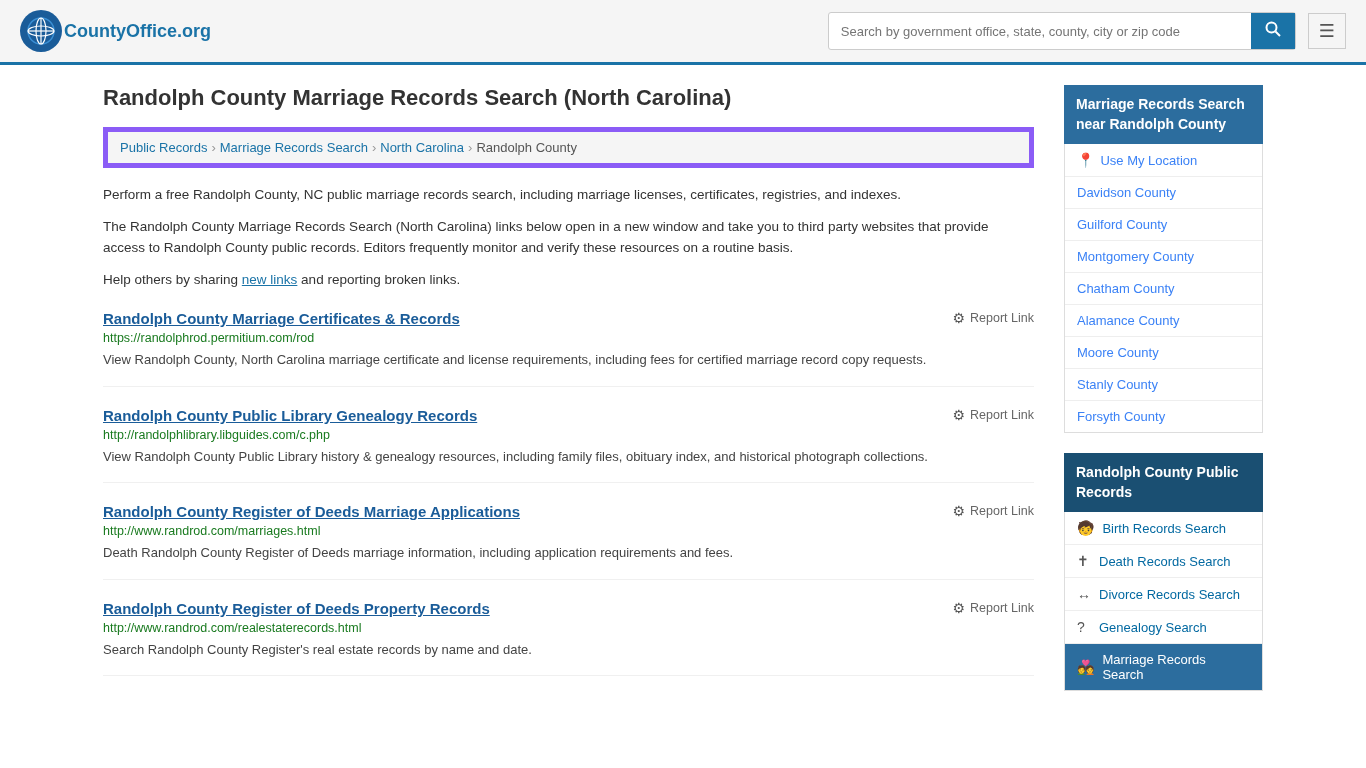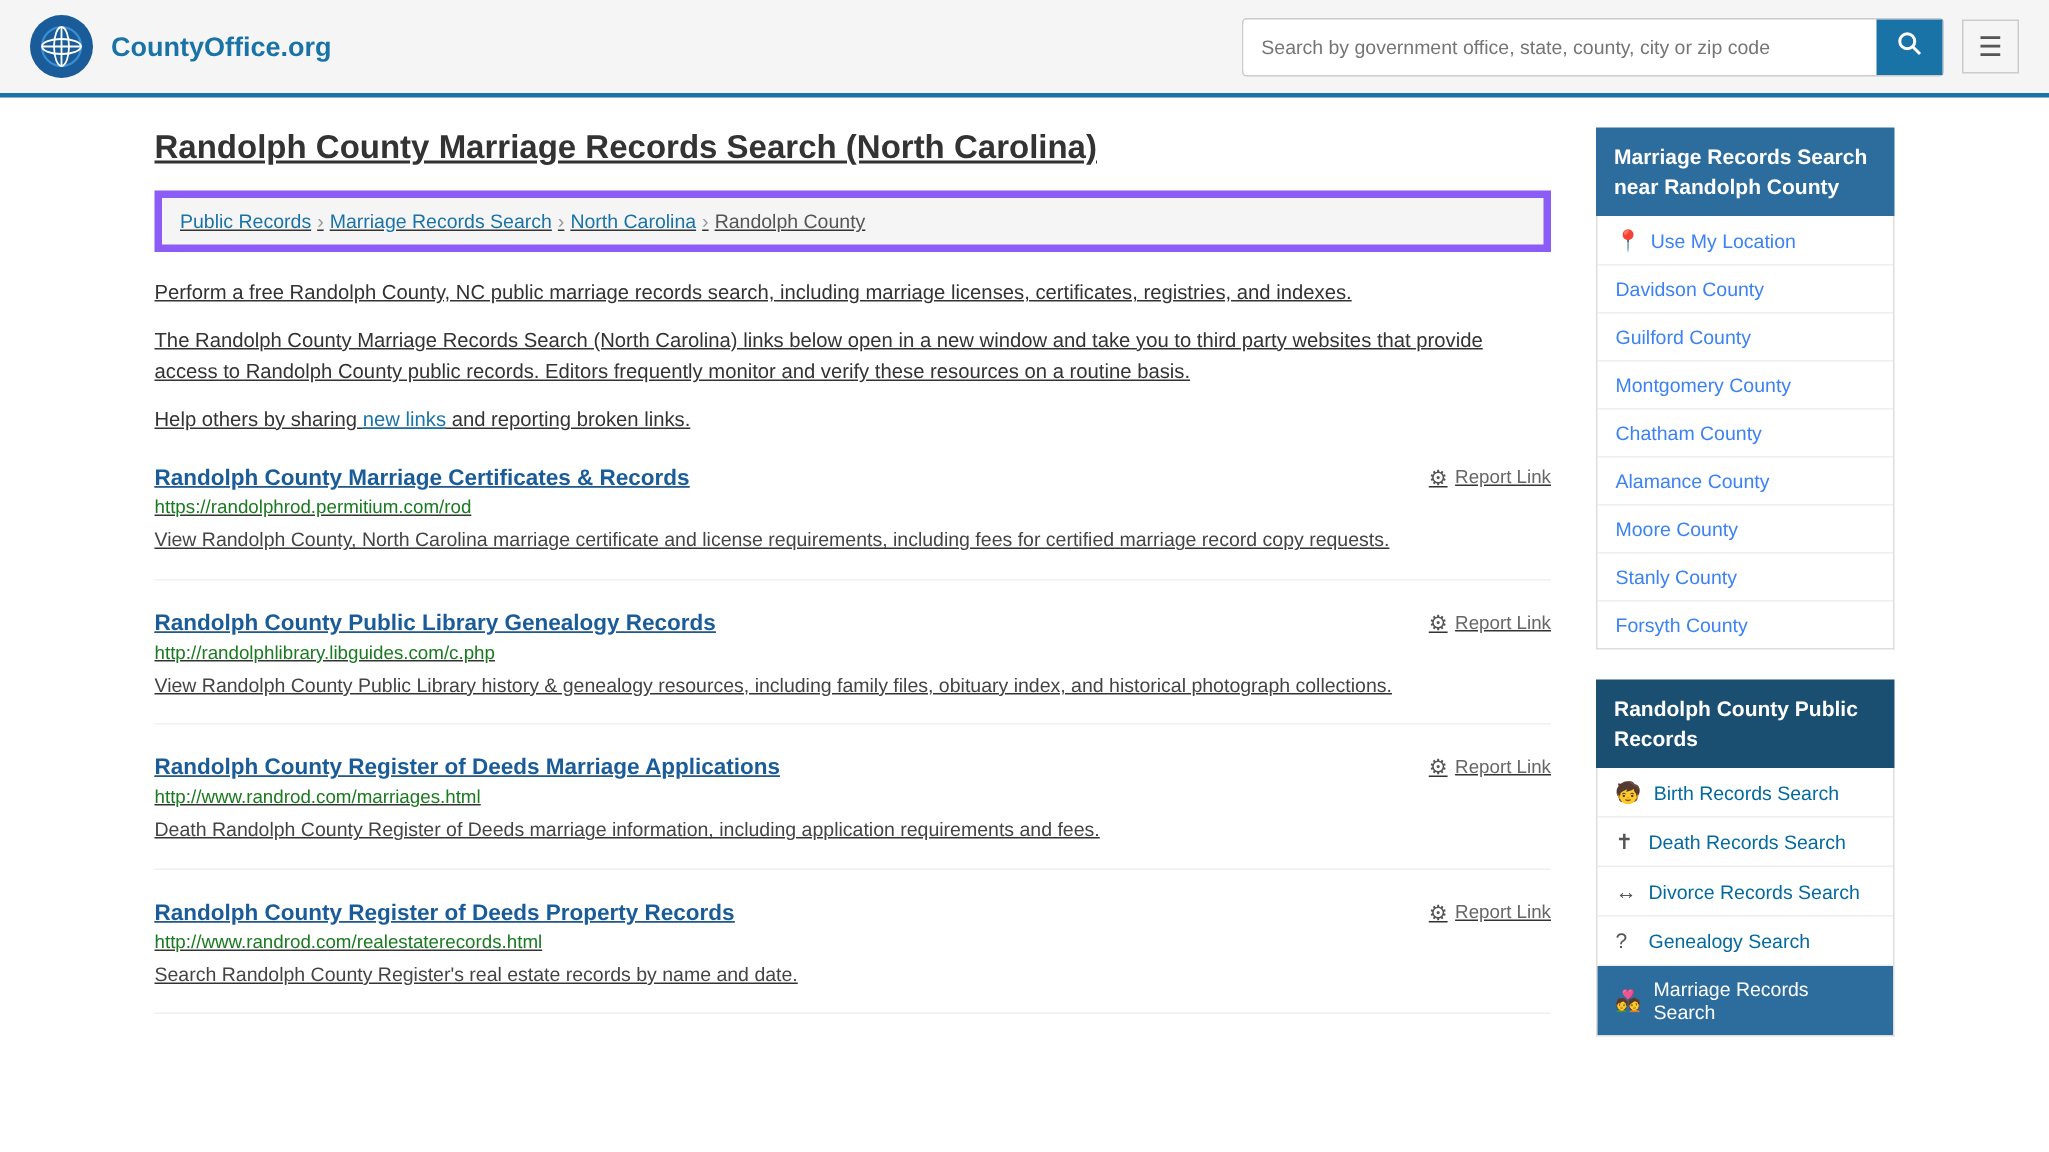--- a/index.html
+++ b/index.html
@@ -10,21 +10,21 @@
       background: #f5f5f5;
       border-bottom: 3px solid #1a73a7;
       padding: 10px 20px;
       display: flex;
       align-items: center;
       justify-content: space-between;
     }
     .logo-area {
       display: flex;
       align-items: center;
-      gap: 12px;
+      gap: 2px;
     }
     .logo-circle {
       width: 42px;
       height: 42px;
       border-radius: 50%;
       background: #1a5c99;
       display: flex;
       align-items: center;
       justify-content: center;
       color: white;
@@ -82,21 +82,20 @@
       max-width: 1200px;
       margin: 0 auto;
       padding: 20px;
       display: flex;
       gap: 30px;
     }
 
     
     .content-area {
       flex: 1;
-      text-decoration: underline;
     }
     .page-title {
       font-size: 22px;
       font-weight: bold;
       color: #333;
       margin-bottom: 16px;
     }
 
     
     .breadcrumb {

